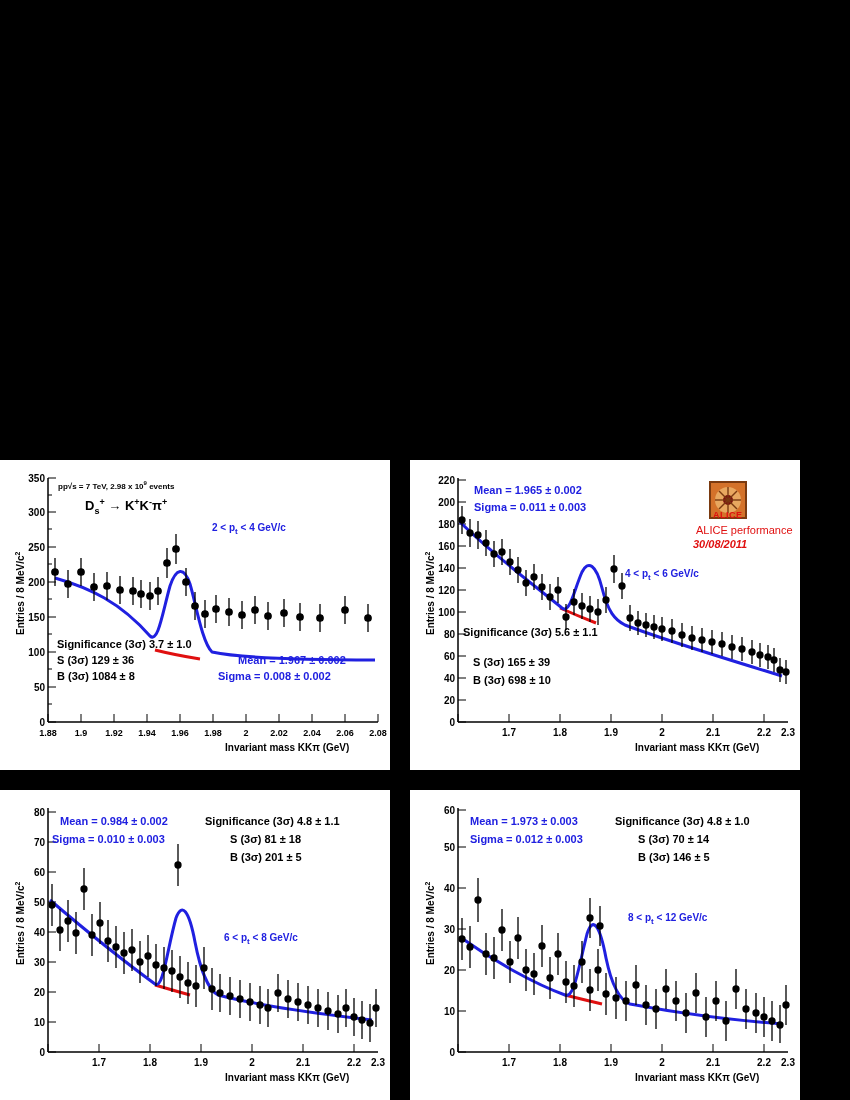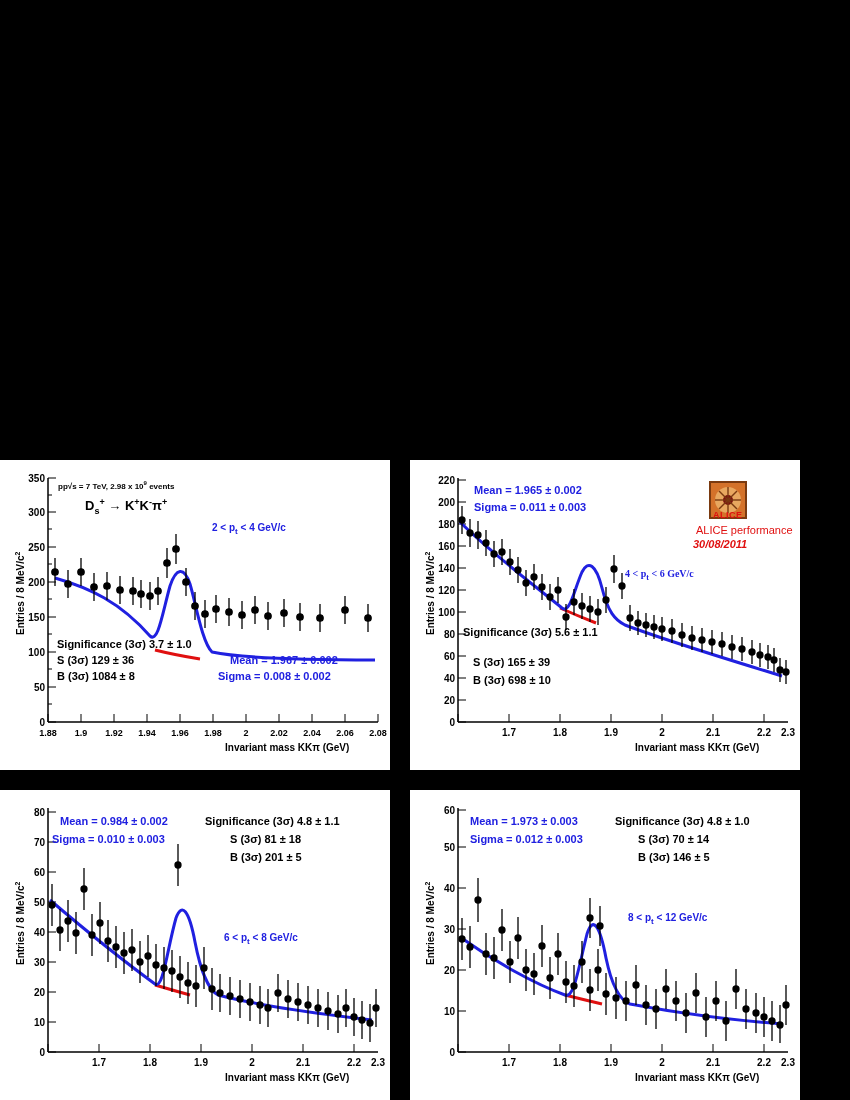--- a/index.html
+++ b/index.html
@@ -205,21 +205,21 @@
     <div class="lbl ylab" style="left:14px;top:175px;"><span>Entries / 8 MeV/c</span><sup style="font-size:7px">2</sup></div>
     <div class="lbl b med" style="left:225px;top:282px;">Invariant mass KK<span>π</span> (GeV)</div>
 
     <div class="lbl b tiny black" style="left:58px;top:20px;">pp√s = 7 TeV, 2.98 x 10<sup style="font-size:6px">9</sup> events</div>
     <div class="lbl b big black" style="left:66px;top:37px;">D<sub style="font-size:9px">s</sub><sup style="font-size:9px">+</sup> → K<sup style="font-size:9px">+</sup>K<sup style="font-size:9px">-</sup>π<sup style="font-size:9px">+</sup></div>
     <div class="lbl b med blue" style="left:212px;top:62px;">2 &lt; p<sub style="font-size:8px">t</sub> &lt; 4 GeV/c</div>
 
     <div class="lbl b small black" style="left:57px;top:178px;">Significance (3σ) 3.7 ± 1.0</div>
     <div class="lbl b small black" style="left:57px;top:194px;">S (3σ) 129 ± 36</div>
     <div class="lbl b small black" style="left:57px;top:210px;">B (3σ) 1084 ± 8</div>
-    <div class="lbl b small blue" style="left:210px;top:194px;padding-left:20px;">Mean = 1.967 ± 0.002</div>
+    <div class="lbl b small blue" style="left:218px;top:194px;padding-left:20px;">Mean = 1.967 ± 0.002</div>
     <div class="lbl b small blue" style="left:218px;top:210px;">Sigma = 0.008 ± 0.002</div>
   </div>
 
   <div class="panel pl2">
     <svg class="plotsvg" width="390" height="310">
       <g stroke="#000" stroke-width="1.5" fill="none">
         <line x1="48" y1="18" x2="48" y2="262"></line>
         <line x1="48" y1="262" x2="378" y2="262"></line>
       </g>
       <g stroke="#000" stroke-width="1">
@@ -447,21 +447,21 @@
     </svg>
 
     <div class="lbl ylab" style="left:14px;top:175px;"><span>Entries / 8 MeV/c</span><sup style="font-size:7px">2</sup></div>
     <div class="lbl b med" style="left:225px;top:282px;">Invariant mass KK<span>π</span> (GeV)</div>
 
     <div class="lbl b small blue" style="left:64px;top:24px;">Mean = 1.965 ± 0.002</div>
     <div class="lbl b small blue" style="left:64px;top:41px;">Sigma = 0.011 ± 0.003</div>
     <div class="lbl alicetxt" style="left:303px;top:50px;">ALICE</div>
     <div class="lbl small red" style="left:272px;top:64px;margin-left:14px;">ALICE performance</div>
     <div class="lbl small red italic b" style="left:283px;top:78px;">30/08/2011</div>
-    <div class="lbl b med blue" style="left:215px;top:108px;font-family:Liberation Serif, serif;">4 &lt; p<sub style="font-size:8px">t</sub> &lt; 6 GeV/c</div>
+    <div class="lbl b med blue" style="left:215px;top:108px;">4 &lt; p<sub style="font-size:8px">t</sub> &lt; 6 GeV/c</div>
 
     <div class="lbl b small black" style="left:53px;top:166px;">Significance (3σ) 5.6 ± 1.1</div>
     <div class="lbl b small black" style="left:63px;top:196px;">S (3σ) 165 ± 39</div>
     <div class="lbl b small black" style="left:63px;top:214px;">B (3σ) 698 ± 10</div>
   </div>
 
   <div class="panel pl3">
     <svg class="plotsvg" width="390" height="310">
       <g stroke="#000" stroke-width="1.5" fill="none">
         <line x1="48" y1="18" x2="48" y2="262"></line>

